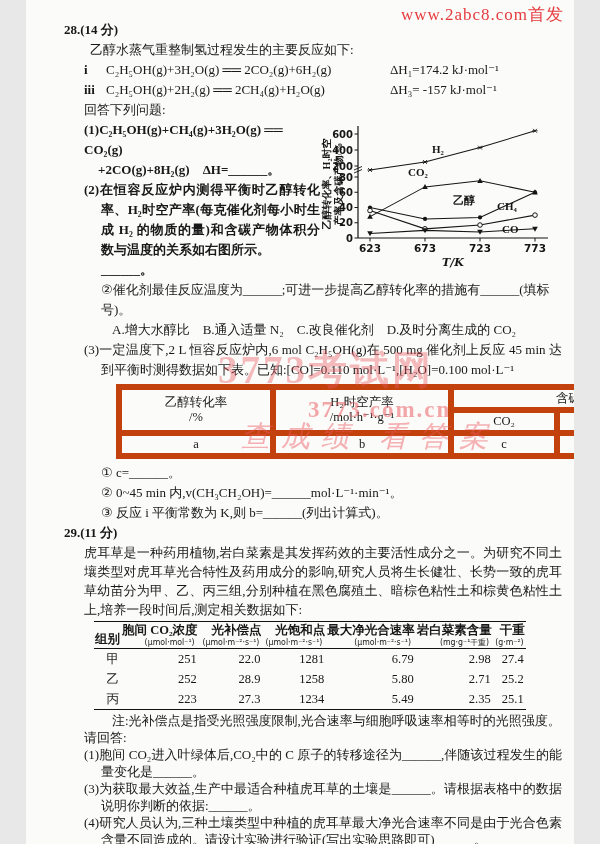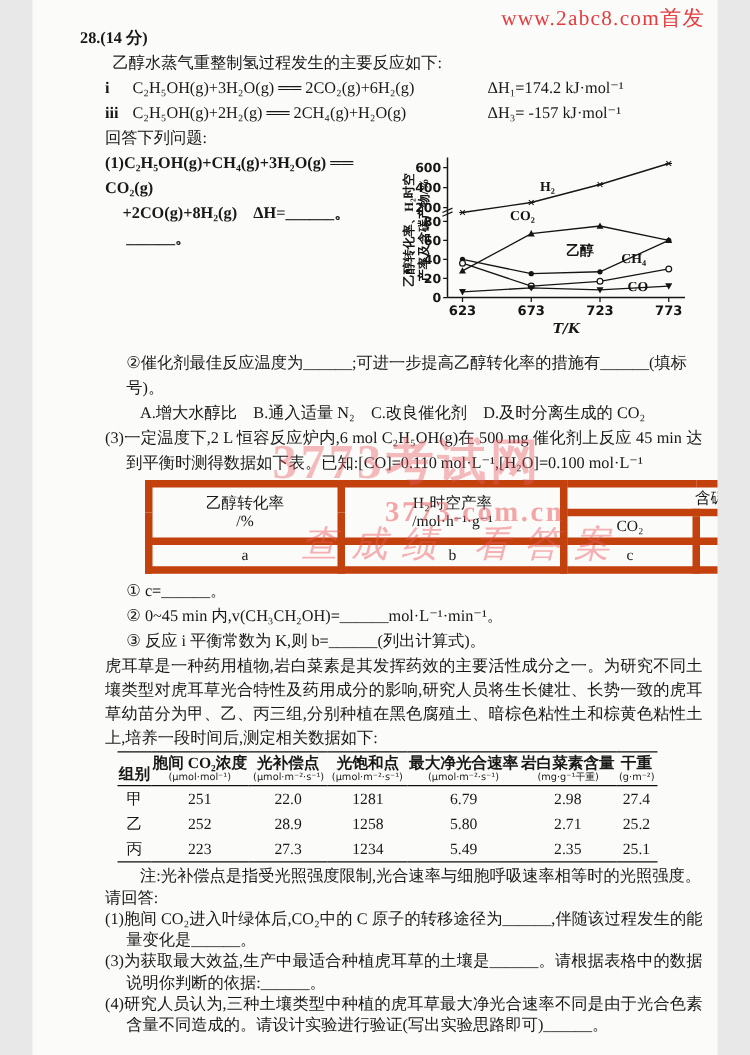--- a/index.html
+++ b/index.html
@@ -19,21 +19,21 @@
   .col-left{width:306px;}
   .col-right{flex:1;padding-top:0px;}
   .hang{padding-left:17px;text-indent:-17px;text-align:justify;}
   .ind{margin-left:14px;}
   .sub{margin-left:17px;}
   .opts{margin-left:28px;}
   .blank-line{margin-left:17px;}
   table{border-collapse:collapse;}
   .chem{margin:4px 0 4px 32px;font-size:12.5px;text-align:center;line-height:15px;}
   .chem td{border:6px solid #c2410c;padding:1px 22px;}
-  .bio{margin:2px 0 0 10px;font-size:12.5px;text-align:center;
+  .bio{margin:2px 0 0 10px;font-size:12.5px;text-align:right;
        border-top:1.6px solid #111;border-bottom:1.6px solid #111;line-height:15px;}
   .bio th{font-weight:normal;border-bottom:1.3px solid #111;padding:1px 1px;vertical-align:bottom;}
   .bio td{padding:1px 2px;height:18px;}
   .hname{font-size:12.5px;font-weight:600;white-space:nowrap;}
   .hunit{font-size:8.5px;line-height:9px;white-space:nowrap;font-family:"DejaVu Sans",sans-serif;transform:scale(.92);}
   .q29 .qbody{line-height:19px;}
   .note{margin-left:28px;line-height:17px;margin-top:2px;}
   .items p{line-height:17px;}
   .wm{position:absolute;pointer-events:none;font-family:"Liberation Serif","DejaVu Serif",serif;white-space:nowrap;z-index:5;}
   .wm-top{top:5px;right:10px;font-size:17px;color:rgba(228,42,46,.92);letter-spacing:1px;}
@@ -68,20 +68,21 @@
           <span class="req">C₂H₅OH(g)+2H₂(g) ══ 2CH₄(g)+H₂O(g)</span>
           <span class="rdh">ΔH₃= -157 kJ·mol⁻¹</span>
         </div>
 
         <p>回答下列问题:</p>
 
         <div class="two-col">
           <div class="col-left">
             <p>(1)C₂H₅OH(g)+CH₄(g)+3H₂O(g) ══ CO₂(g)</p>
             <p class="ind">+2CO(g)+8H₂(g)　ΔH=______。</p>
+            <p class="hang">(2)在恒容反应炉内测得平衡时乙醇转化率、H₂时空产率(每克催化剂每小时生成 H₂ 的物质的量)和含碳产物体积分数与温度的关系如右图所示。</p>
             <p class="blank-line">______。</p>
           </div>
           <div class="col-right">
             <svg width="242" height="154" viewBox="0 0 242 154">
                 <line x1="38" y1="6" x2="38" y2="118" stroke="#151515" stroke-width="1.2"></line>
                 <line x1="38" y1="118" x2="228" y2="118" stroke="#151515" stroke-width="1.2"></line>
                 <line x1="34" y1="53" x2="42" y2="49.5" stroke="#151515" stroke-width="0.9"></line>
                 <line x1="34" y1="50" x2="42" y2="46.5" stroke="#151515" stroke-width="0.9"></line>
                 <line x1="34.5" y1="118" x2="38" y2="118" stroke="#151515" stroke-width="1"></line>
                 <text x="33" y="121.5" font-size="10" text-anchor="end" fill="#151515" font-family="&quot;DejaVu Sans&quot;,sans-serif">0</text>
@@ -184,20 +185,21 @@
         </tbody>
           </table>
 
         <p class="sub">① c=______。</p>
         <p class="sub">② 0~45 min 内,v(CH₃CH₂OH)=______mol·L⁻¹·min⁻¹。</p>
         <p class="sub">③ 反应 i 平衡常数为 K,则 b=______(列出计算式)。</p>
       </div>
     </section>
 
     <section class="q29">
+      <p class="qnum">29.(11 分)</p>
       <div class="qbody">
         <p style="text-align:justify">虎耳草是一种药用植物,岩白菜素是其发挥药效的主要活性成分之一。为研究不同土壤类型对虎耳草光合特性及药用成分的影响,研究人员将生长健壮、长势一致的虎耳草幼苗分为甲、乙、丙三组,分别种植在黑色腐殖土、暗棕色粘性土和棕黄色粘性土上,培养一段时间后,测定相关数据如下:</p>
 
         <table class="bio">
           <thead>
             <tr>
               <th>
                   <div class="hname" style="padding-top:9px">组别</div>
                   <div class="hunit"></div>
                 </th>

